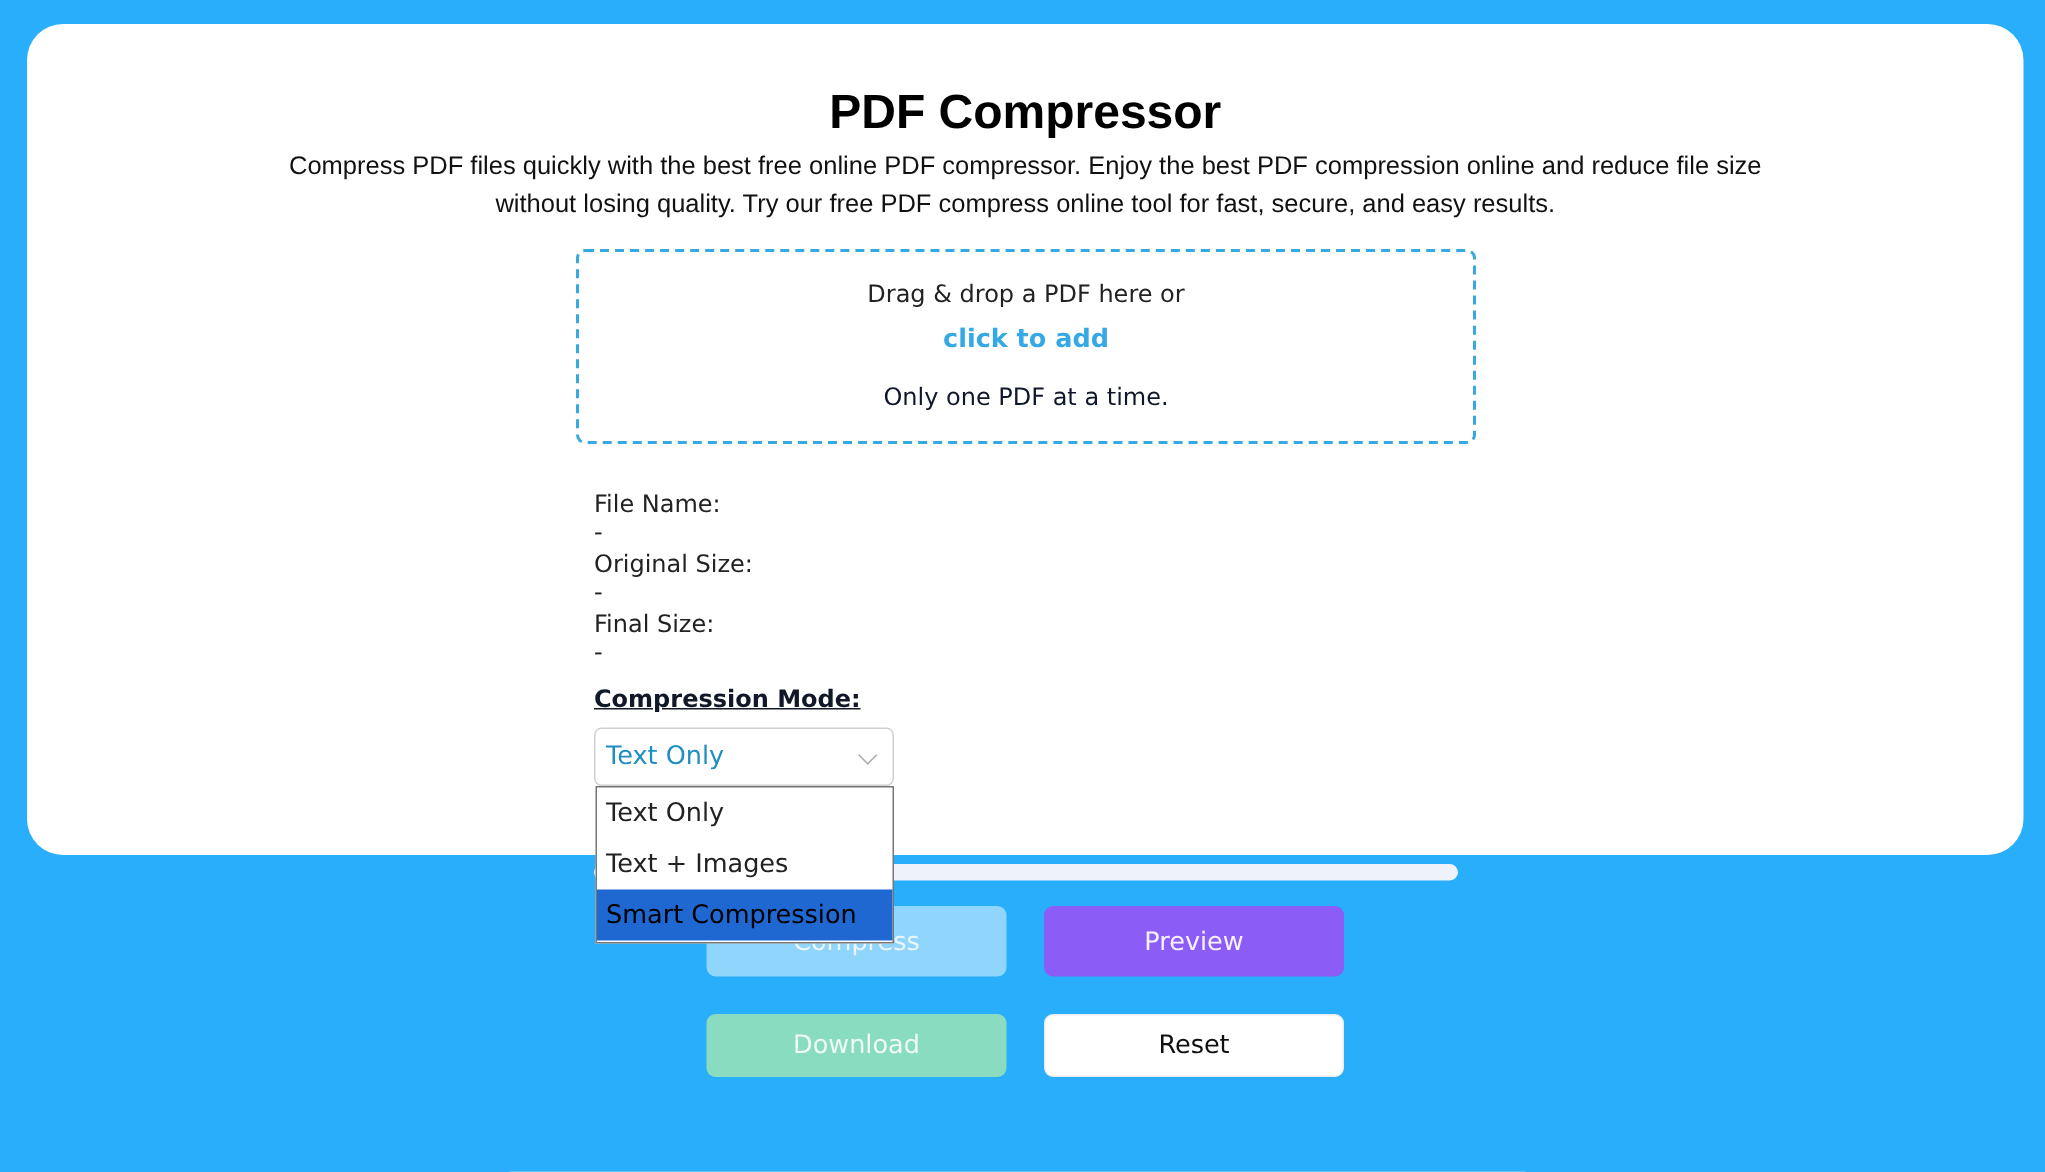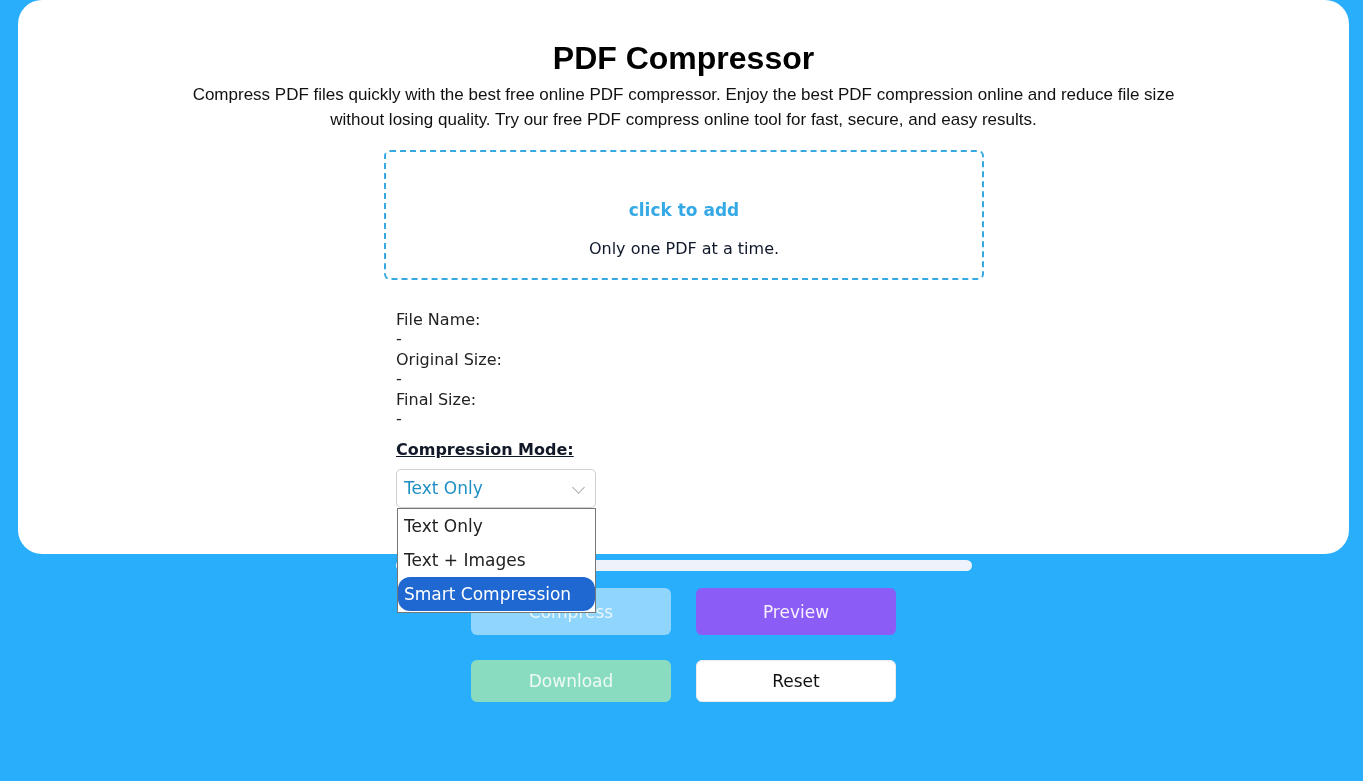--- a/index.html
+++ b/index.html
@@ -3,21 +3,21 @@
   <meta charset="utf-8">
   <style>
     * { box-sizing: border-box; margin: 0; padding: 0; }
     html, body {
       width: 1363px; height: 781px; overflow: hidden;
       background: #29aefb;
       font-family: "DejaVu Sans", sans-serif;
     }
     .card {
       position: absolute;
-      left: 18px; top: 0;
+      left: 18px; top: 16px;
       width: 1331px; height: 554px;
       background: #ffffff;
       border-radius: 24px;
     }
     .title {
       position: absolute; left: 0; right: 0; top: 40px;
       text-align: center;
       font-family: "Liberation Sans", sans-serif;
       font-weight: bold;
       font-size: 32px;
@@ -97,30 +97,31 @@
       background: #fff;
       border: 1px solid #767676;
       z-index: 10;
     }
     .option {
       height: 34px; line-height: 34px;
       padding-left: 6px;
       font-size: 17px; color: #222;
       cursor: pointer;
     }
-    .option.selected { background: #1f68d2; color: #ffffff; border-radius: 12px; }
+    .option.selected { background: #1f68d2; color: #000000; }
   </style>
 </head>
 <body>
 
 <div class="card">
   <h1 class="title">PDF Compressor</h1>
   <p class="subtitle">Compress PDF files quickly with the best free online PDF compressor. Enjoy the best PDF compression online and reduce file size without losing quality. Try our free PDF compress online tool for fast, secure, and easy results.</p>
 
   <div class="dropzone">
+    <div class="dz-line1">Drag &amp; drop a PDF here or</div>
     <div class="dz-link">click to add</div>
     <div class="dz-note">Only one PDF at a time.</div>
   </div>
 
   <div class="info-row" style="top:310px">
     <span>File Name:</span>
     <span>-</span>
   </div>
   <div class="info-row" style="top:350px">
     <span>Original Size:</span>

